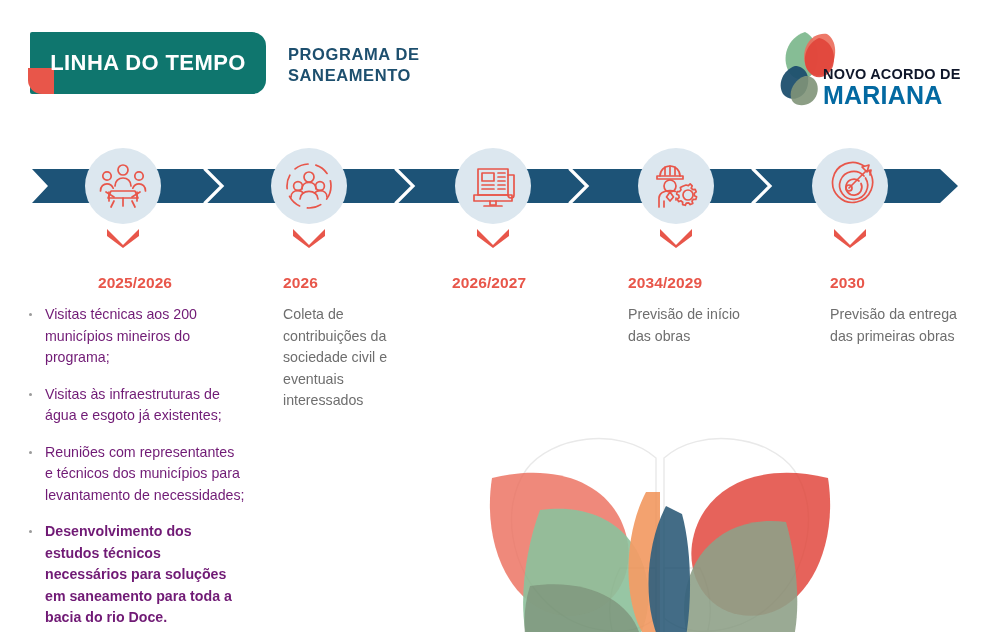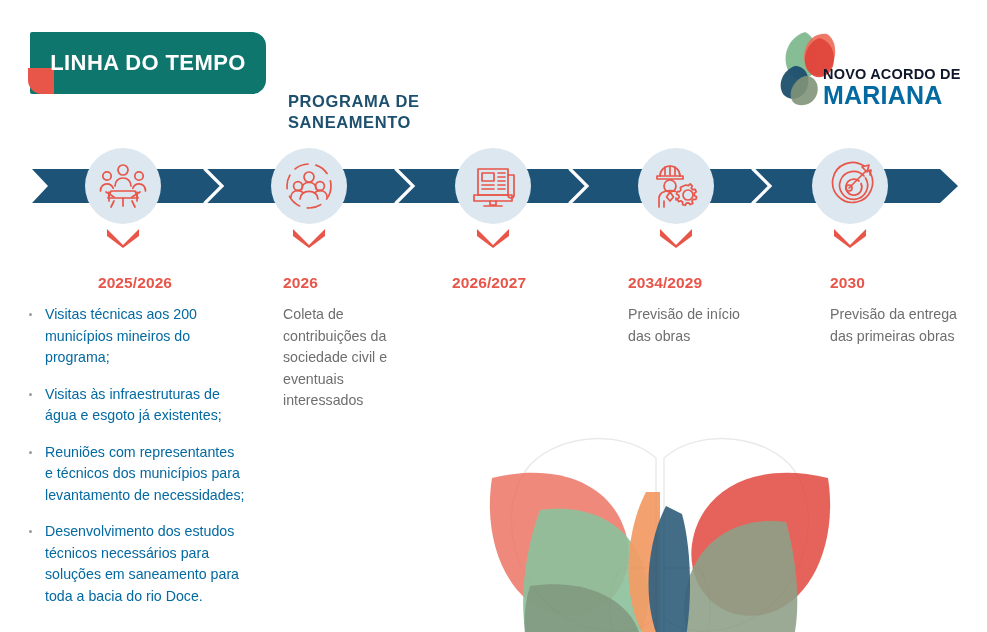--- a/index.html
+++ b/index.html
@@ -37,21 +37,21 @@
     position:absolute;left:0;top:0;width:100%;height:100%;
     display:flex;align-items:center;justify-content:center;
     color:#ffffff;font-weight:bold;font-size:22px;letter-spacing:.4px;
     z-index:2;
   }
 
   .subtitle{
     position:absolute;left:288px;top:44px;
     color:#1d4f6e;font-weight:bold;font-size:16.5px;
     line-height:21px;letter-spacing:.6px;
-    text-transform:uppercase;white-space:pre-line;margin-top:47px;
+    text-transform:uppercase;white-space:pre-line;
   }
 
   
   .logo{position:absolute;left:775px;top:28px;width:190px;height:82px;}
   .logo-mark{position:absolute;left:0;top:0;width:78px;height:78px;}
   .logo-mark svg{display:block;width:100%;height:100%;}
   .logo-text{position:absolute;left:48px;top:38px;width:145px;}
   .logo-line1{
     color:#0f172a;font-weight:bold;font-size:14.5px;letter-spacing:.2px;
     white-space:nowrap;
@@ -83,27 +83,27 @@
   .col .year{
     color:#e8564a;font-weight:bold;font-size:15.5px;
     letter-spacing:.1px;margin:16px 0 12px 0;white-space:nowrap;
   }
   .col .body{
     color:#6e6e6e;font-size:14.2px;line-height:21.5px;
   }
   .bullets{list-style:none;margin:0;padding:0;}
   .bullets li{
     position:relative;padding-left:21px;margin-bottom:15px;
-    color:#0369a1;font-size:14.2px;line-height:21.5px;
+    color:#701a75;font-size:14.2px;line-height:21.5px;
   }
   .bullets li::before{
     content:"";position:absolute;left:5px;top:9px;
     width:3px;height:3px;border-radius:50%;background:#9a9a9a;
   }
-  .bullets li:last-child{margin-bottom:0;}
+  .bullets li:last-child{margin-bottom:0;font-weight:bold;}
   .plain{margin:0;}
 </style>
 </head>
 <body>
 
 <div class="page">
 
   <div class="watermark">
     <svg viewBox="0 0 380 260" xmlns="http://www.w3.org/2000/svg">
       <g fill="none" stroke="#e9e9e9" stroke-width="1.4">

